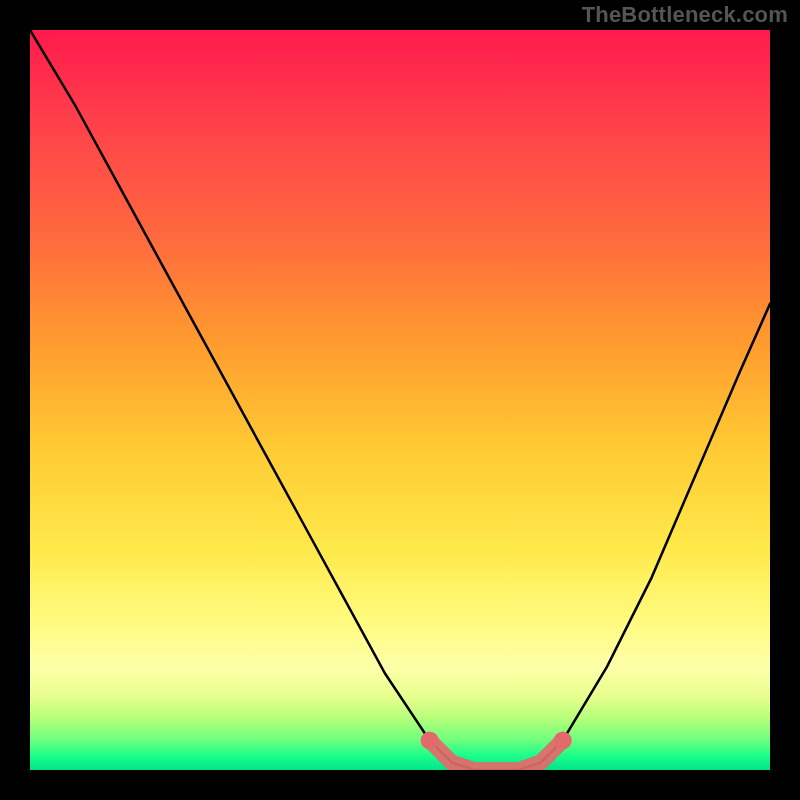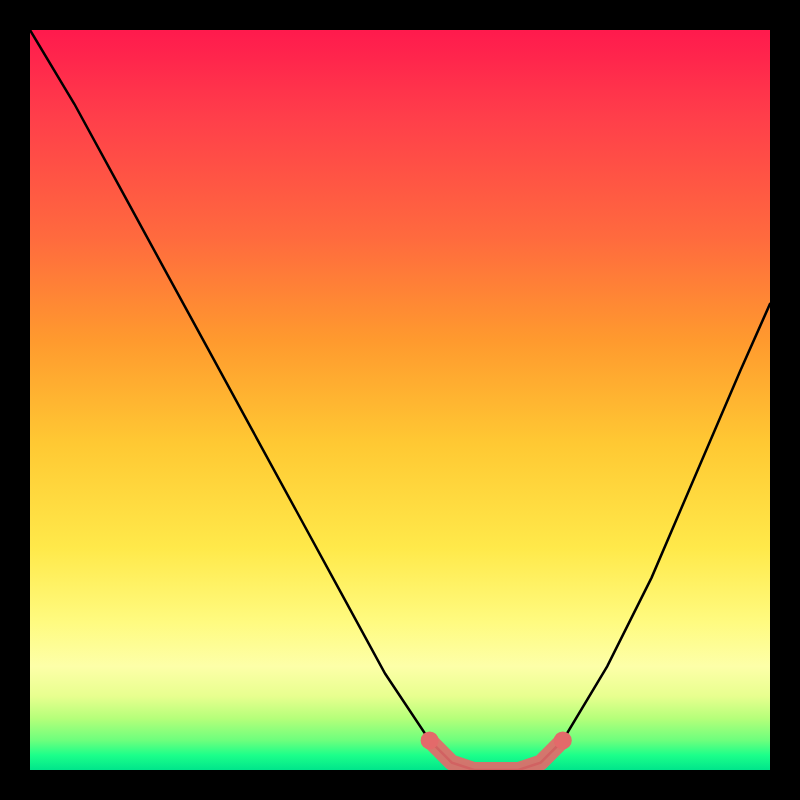--- a/index.html
+++ b/index.html
@@ -58,20 +58,21 @@
   svg.curve {
     position: absolute;
     inset: 0;
   }
 </style>
 </head>
 <body>
 
 <div class="frame">
 
+  <div class="watermark">TheBottleneck.com</div>
 
   <div class="plot-area">
     <div class="gradient-bg"></div>
 
     <svg class="curve" viewBox="0 0 740 740" preserveAspectRatio="none">
       <path fill="none" stroke-width="2.5" stroke-linecap="round" d="M0.0 0.0 L44.4 74.0 L88.8 155.4 L133.2 236.8 L177.6 318.2 L222.0 399.6 L266.4 481.0 L310.8 562.4 L355.2 643.8 L399.6 710.4 L421.8 732.6 L444.0 740.0 L466.2 740.0 L488.4 740.0 L510.6 732.6 L532.8 710.4 L577.2 636.4 L621.6 547.6 L666.0 444.0 L710.4 340.4 L740.0 273.8" stroke="#000000"></path>
       <path fill="none" stroke-width="16" stroke-linecap="round" stroke-linejoin="round" opacity="0.92" d="M399.6 710.4 L421.8 732.6 L444.0 740.0 L466.2 740.0 L488.4 740.0 L510.6 732.6 L532.8 710.4" stroke="#e36a6a"></path>
 
       <circle r="9" fill="#e36a6a" cx="399.6" cy="710.4"></circle>
       <circle r="9" fill="#e36a6a" cx="532.8" cy="710.4"></circle>

